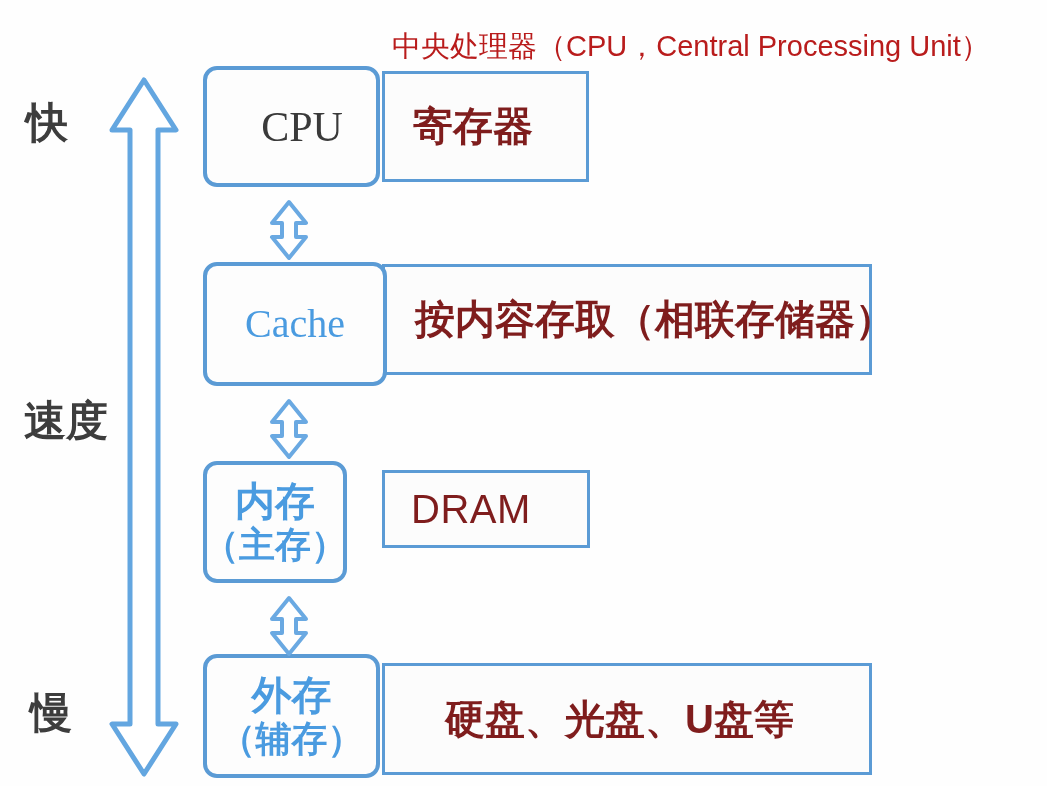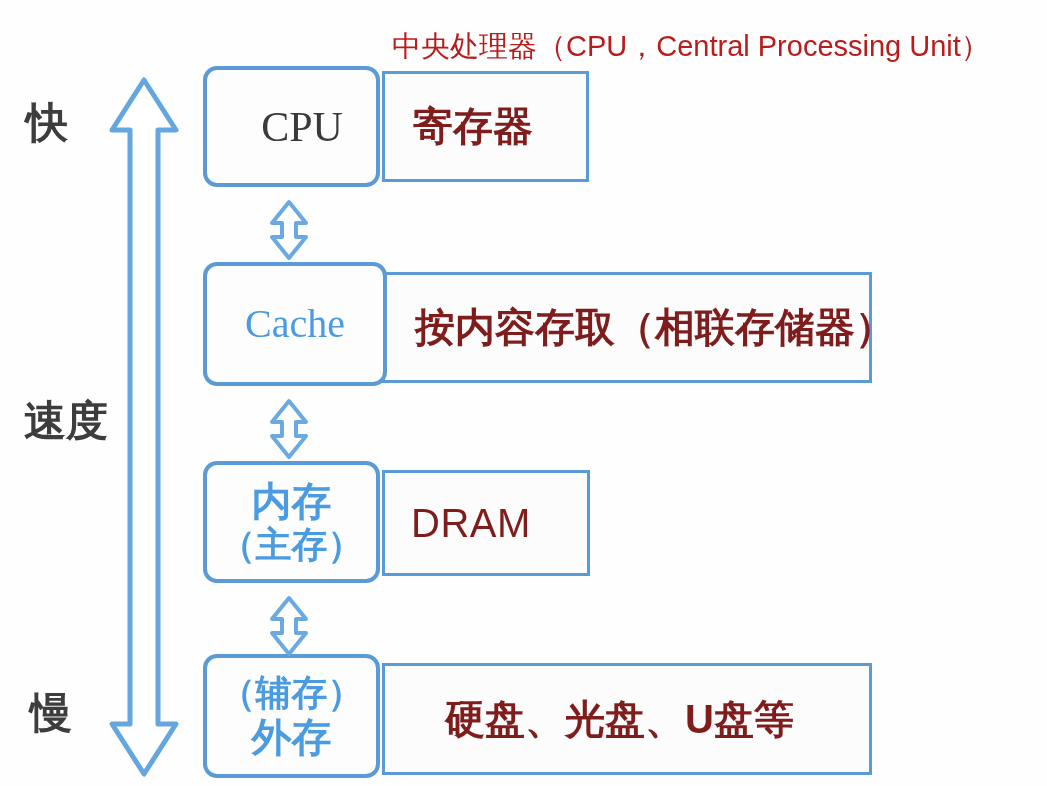--- a/index.html
+++ b/index.html
@@ -139,44 +139,44 @@
     <span class="right-text" style="margin-left:28px;">寄存器</span>
   </div>
   <div class="left-box" style="left:203px; top:66px; width:177px; height:121px;">
     <span class="left-text dark">CPU</span>
   </div>
 
   <svg class="connector" style="left:268px; top:199px; width:42px; height:62px;" viewBox="0 0 42 62">
     <polygon points="21,3 38,24 28,24 28,38 38,38 21,59 4,38 14,38 14,24 4,24" fill="#ffffff" stroke="#6aa9e2" stroke-width="4" stroke-linejoin="round"></polygon>
   </svg>
 
-  <div class="right-box" style="left:382px; top:272px; width:490px; height:111px;">
+  <div class="right-box" style="left:382px; top:264px; width:490px; height:111px;">
     <span class="right-text" style="margin-left:30px;">按内容存取（相联存储器）</span>
   </div>
   <div class="left-box" style="left:203px; top:262px; width:184px; height:124px;">
     <span class="left-text cache">Cache</span>
   </div>
 
   <svg class="connector" style="left:268px; top:398px; width:42px; height:62px;" viewBox="0 0 42 62">
     <polygon points="21,3 38,24 28,24 28,38 38,38 21,59 4,38 14,38 14,24 4,24" fill="#ffffff" stroke="#6aa9e2" stroke-width="4" stroke-linejoin="round"></polygon>
   </svg>
 
-  <div class="right-box" style="left:382px; top:470px; width:208px; height:106px;">
+  <div class="right-box" style="left:382px; top:470px; width:208px; height:78px;">
     <span class="right-text latin" style="margin-left:26px;">DRAM</span>
   </div>
-  <div class="left-box" style="left:203px; top:461px; width:177px; height:122px;">
+  <div class="left-box" style="left:203px; top:461px; width:144px; height:122px;">
     <span class="left-text blue">内存</span>
     <span class="left-text blue sub">（主存）</span>
   </div>
 
   <svg class="connector" style="left:268px; top:595px; width:42px; height:62px;" viewBox="0 0 42 62">
     <polygon points="21,3 38,24 28,24 28,38 38,38 21,59 4,38 14,38 14,24 4,24" fill="#ffffff" stroke="#6aa9e2" stroke-width="4" stroke-linejoin="round"></polygon>
   </svg>
 
   <div class="right-box" style="left:382px; top:663px; width:490px; height:112px;padding-left:28px;">
     <span class="right-text" style="margin-left:32px;">硬盘、光盘、U盘等</span>
   </div>
   <div class="left-box" style="left:203px; top:654px; width:177px; height:124px;">
+    <span class="left-text blue">外存</span>
     <span class="left-text blue sub">（辅存）</span>
-    <span class="left-text blue">外存</span>
   </div>
 
 </div>
 
 </body></html>

